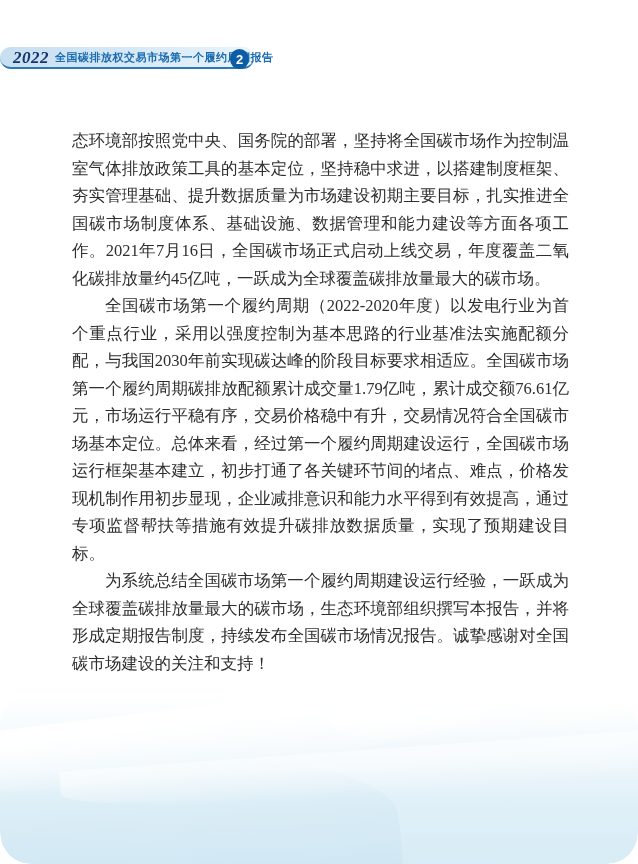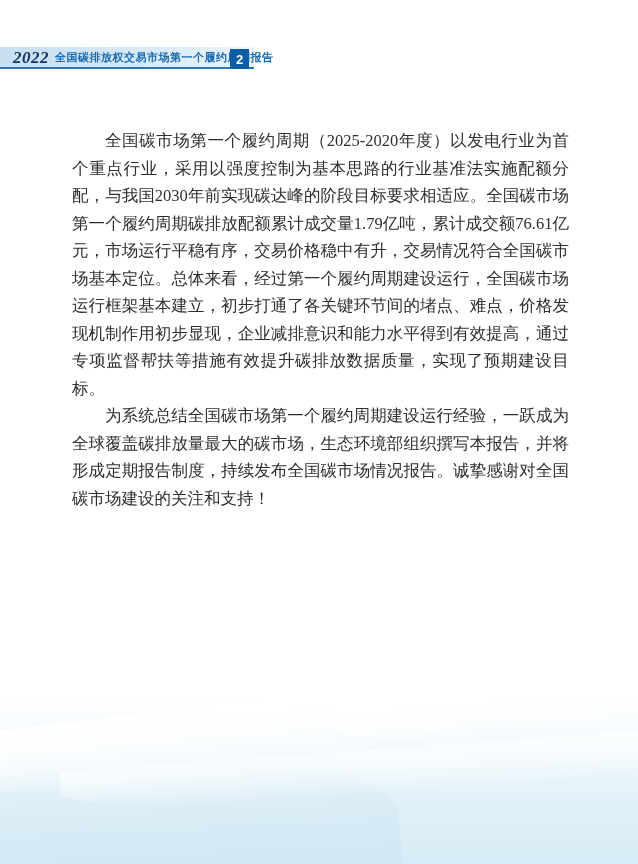--- a/index.html
+++ b/index.html
@@ -1,15 +1,15 @@
 <!DOCTYPE html>
 <html><head>
 <meta charset="utf-8">
 <style>
-  * { margin: 0; padding: 0; box-sizing: border-box; }
+  * { margin: 0; padding: 0; box-sizing: border-box; border-radius: 31px; }
   html, body { background: #ffffff; }
   body {
     font-family: "Liberation Serif", "DejaVu Serif", serif;
     width: 638px; height: 864px;
     position: relative; overflow: hidden;
   }
   .page {
     position: absolute; inset: 0;
     background: #ffffff;
     overflow: hidden;
@@ -125,21 +125,22 @@
 
 <div class="page">
 
   <div class="header-band">
     <span class="header-year">2022</span>
     <span class="header-title">全国碳排放权交易市场第一个履约周期报告</span>
     <span class="page-number-badge">2</span>
   </div>
 
   <div class="body-text">
-    <p class="indent">全国碳市场第一个履约周期（2025-2020年度）以发电行业为首个重点行业，采用以强度控制为基本思路的行业基准法实施配额分配，与我国2030年前实现碳达峰的阶段目标要求相适应。全国碳市场第一个履约周期碳排放配额累计成交量1.79亿吨，累计成交额76.61亿元，市场运行平稳有序，交易价格稳中有升，交易情况符合全国碳市场基本定位。总体来看，经过第一个履约周期建设运行，全国碳市场运行框架基本建立，初步打通了各关键环节间的堵点、难点，价格发现机制作用初步显现，企业减排意识和能力水平得到有效提高，通过专项监督帮扶等措施有效提升碳排放数据质量，实现了预期建设目标。</p>
+    <p>态环境部按照党中央、国务院的部署，坚持将全国碳市场作为控制温室气体排放政策工具的基本定位，坚持稳中求进，以搭建制度框架、夯实管理基础、提升数据质量为市场建设初期主要目标，扎实推进全国碳市场制度体系、基础设施、数据管理和能力建设等方面各项工作。2021年7月16日，全国碳市场正式启动上线交易，年度覆盖二氧化碳排放量约45亿吨，一跃成为全球覆盖碳排放量最大的碳市场。</p>
+    <p class="indent">全国碳市场第一个履约周期（2022-2020年度）以发电行业为首个重点行业，采用以强度控制为基本思路的行业基准法实施配额分配，与我国2030年前实现碳达峰的阶段目标要求相适应。全国碳市场第一个履约周期碳排放配额累计成交量1.79亿吨，累计成交额76.61亿元，市场运行平稳有序，交易价格稳中有升，交易情况符合全国碳市场基本定位。总体来看，经过第一个履约周期建设运行，全国碳市场运行框架基本建立，初步打通了各关键环节间的堵点、难点，价格发现机制作用初步显现，企业减排意识和能力水平得到有效提高，通过专项监督帮扶等措施有效提升碳排放数据质量，实现了预期建设目标。</p>
     <p class="indent">为系统总结全国碳市场第一个履约周期建设运行经验，一跃成为全球覆盖碳排放量最大的碳市场，生态环境部组织撰写本报告，并将形成定期报告制度，持续发布全国碳市场情况报告。诚挚感谢对全国碳市场建设的关注和支持！</p>
   </div>
 
   <div class="bottom-wave">
     <div class="wave-base"></div>
     <div class="wave-shade-left"></div>
     <div class="wave-streak-1"></div>
     <div class="wave-streak-2"></div>
     <div class="wave-streak-3"></div>
   </div>

